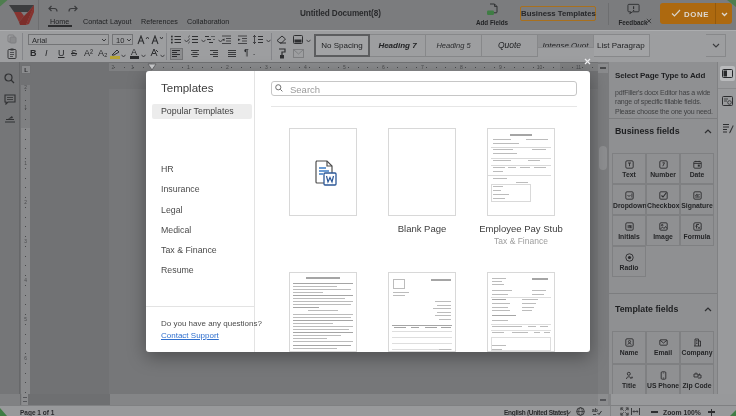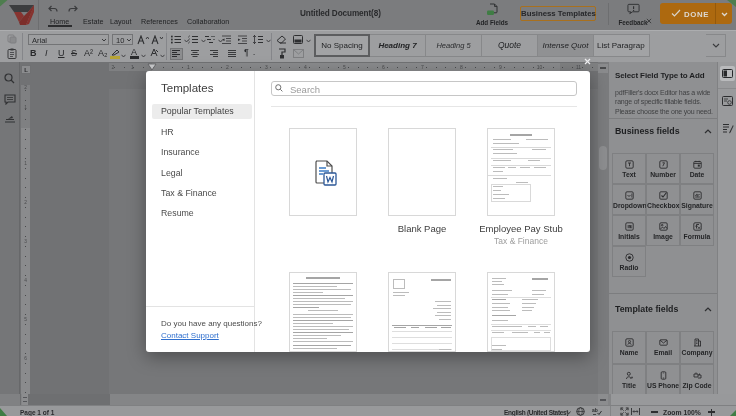--- a/index.html
+++ b/index.html
@@ -21,21 +21,21 @@
   </svg>
   <div class="abs" style="left:38px;top:0;width:1px;height:30px;background:#6d6e70;"></div>
   <svg class="abs" style="left:48px;top:5px" width="10" height="8" viewBox="0 0 10 8">
       <path d="M3.5 1 L1 3.5 L3.5 6 M1 3.5 L6.5 3.5 Q9 3.5 9 6.5" stroke="#3a3b3d" stroke-width="1.2" fill="none"></path>
     </svg>
   <svg class="abs" style="left:68px;top:5px" width="10" height="8" viewBox="0 0 10 8">
       <path d="M6.5 1 L9 3.5 L6.5 6 M9 3.5 L3.5 3.5 Q1 3.5 1 6.5" stroke="#3a3b3d" stroke-width="1.2" fill="none"></path>
     </svg>
   <div class="abs" style="left:0;top:16.5px;width:470px;height:12px;font-size:7.2px;color:#212224;">
     <span class="abs" style="left:50px;">Home</span>
-    <span class="abs" style="left:83px;">Estate</span>
+    <span class="abs" style="left:83px;">Contact</span>
     <span class="abs" style="left:110px;">Layout</span>
     <span class="abs" style="left:141px;">References</span>
     <span class="abs" style="left:187px;">Collaboration</span>
   </div>
   <div class="abs" style="left:48px;top:25px;width:24px;height:2px;background:#2c2d2f;"></div>
   <div class="abs" style="left:300px;top:8.5px;font-size:8.2px;font-weight:bold;color:#2a2b2d;letter-spacing:-0.1px;">Untitled Document(8)</div>
 
   <svg class="abs" style="left:486px;top:3px" width="12" height="13" viewBox="0 0 12 13">
       <path d="M4 1 L8.5 1 L11 3.5 L11 9 Q11 9.8 10.2 9.8 L7.5 9.8" stroke="#2f3032" stroke-width="1" fill="none"></path>
       <path d="M8.5 1 L8.5 3.5 L11 3.5" stroke="#2f3032" stroke-width="0.9" fill="none"></path>
@@ -202,21 +202,21 @@
   <svg class="abs" style="left:293px;top:18px" width="11" height="9" viewBox="0 0 11 9">
       <rect x="0.5" y="0.5" width="10" height="8" stroke="#7e7f81" fill="none"></rect>
       <path d="M0.5 0.5 L5.5 5 L10.5 0.5" stroke="#7e7f81" fill="none"></path>
     </svg>
 
   <div class="abs" style="left:314px;top:3px;width:392px;height:23px;display:flex;">
     <div style="width:56px;height:23px;border:2px solid #5c5d5f;background:#a2a3a5;font-size:8px;color:#222325;text-align:center;line-height:19px;white-space:nowrap;">No Spacing</div>
     <div style="width:56px;height:23px;border:1px solid #87888a;border-left:none;font-size:8px;font-weight:bold;font-style:italic;color:#222325;text-align:center;line-height:21px;white-space:nowrap;">Heading 7</div>
     <div style="width:56px;height:23px;border:1px solid #87888a;border-left:none;font-size:7.5px;font-style:italic;color:#2a2b2d;text-align:center;line-height:21px;white-space:nowrap;">Heading 5</div>
     <div style="width:56px;height:23px;border:1px solid #87888a;border-left:none;font-size:8.5px;font-style:italic;color:#222325;text-align:center;line-height:21px;white-space:nowrap;">Quote</div>
-    <div style="width:56px;height:23px;border:1px solid #87888a;border-left:none;background:#909193;font-size:8px;font-style:italic;color:#222325;text-align:center;line-height:21px;white-space:nowrap;overflow:hidden;">Intense Quot</div>
+    <div style="width:56px;height:14px;border:1px solid #87888a;border-left:none;background:#909193;font-size:8px;font-style:italic;color:#222325;text-align:center;line-height:21px;white-space:nowrap;overflow:hidden;">Intense Quot</div>
     <div style="width:56px;height:23px;border:1px solid #87888a;border-left:none;background:#a2a3a5;font-size:8px;color:#222325;text-align:left;padding-left:3px;line-height:21px;white-space:nowrap;overflow:hidden;">List Paragrap</div>
   </div>
   <div class="abs" style="left:706px;top:3px;width:20px;height:23px;border:1px solid #87888a;border-left:none;"></div>
   <svg class="abs" style="left:712px;top:12px" width="8" height="5" viewBox="0 0 8 5">
       <path d="M1 1 L4 4 L7 1" stroke="#3a3b3d" stroke-width="1.1" fill="none"></path>
     </svg>
 </div>
 
 <div class="abs" id="main" style="left:0;top:62px;width:736px;height:336px;background:#717274;">
 
@@ -354,21 +354,21 @@
       <div class="abs" style="left:0;top:270.5px;width:9px;text-align:center;font-size:4.8px;color:#4a4b4d;">6</div>
     </div>
 
   <div class="abs" style="left:598px;top:0;width:10px;height:336px;background:#7b7c7e;"></div>
   <div class="abs" style="left:598px;top:2px;width:10px;height:9px;background:#8a8b8d;"></div>
   <div class="abs" style="left:600px;top:5px;width:6px;height:2px;background:#4a4b4d;"></div>
   <div class="abs" style="left:599px;top:84px;width:8px;height:24px;background:#8d8e90;border-radius:4px;"></div>
 </div>
 
 <div class="abs" id="sidebar" style="left:608px;top:62px;width:109px;height:336px;background:#8f9092;border-left:1px solid #7b7c7e;">
-  <div class="abs" style="left:6px;top:9px;font-size:8px;font-weight:bold;color:#1e1f21;white-space:nowrap;letter-spacing:-0.1px;">Select Field Type to Add</div>
+  <div class="abs" style="left:6px;top:9px;font-size:8px;font-weight:bold;color:#1e1f21;white-space:nowrap;letter-spacing:-0.1px;">Select Page Type to Add</div>
   <div class="abs" style="left:6px;top:26px;width:104px;font-size:7px;line-height:9.4px;color:#404143;letter-spacing:-0.2px;">pdfFiller's docx Editor has a wide range of specific fillable fields. Please choose the one you need.</div>
   <div class="abs" style="left:0;top:56px;width:109px;height:1px;background:#7c7d7f;"></div>
   <div class="abs" style="left:6px;top:64px;font-size:8.8px;font-weight:bold;color:#1e1f21;">Business fields</div>
   <svg class="abs" style="left:95px;top:67px" width="8" height="5" viewBox="0 0 8 5">
       <path d="M1 4 L4 1 L7 4" stroke="#2e2f31" stroke-width="1.2" fill="none"></path>
     </svg>
 
   <div class="abs" style="left:4px;top:92px;width:102px;height:126px;" id="stdgrid">
       <div class="abs" style="left:0px;top:0px;width:34px;height:31px;border:1px solid #7f8082;margin-left:-1px;margin-top:-1px;">
         <div style="margin-top:6px;">
@@ -597,23 +597,24 @@
 <svg class="abs" style="left:730px;top:410px" width="6" height="6" viewBox="0 0 6 6">
     <path d="M6 6 L6 0 L0 6 Z" fill="#3f7d44"></path>
   </svg>
 
 <div class="abs" id="modal" style="left:146px;top:71px;width:444px;height:281px;background:#fff;border-radius:3px;box-shadow:0 5px 18px rgba(0,0,0,0.35);overflow:hidden;">
 
   <div class="abs" style="left:0;top:0;width:109px;height:281px;border-right:1px solid #e3e3e3;"></div>
   <div class="abs" style="left:15px;top:11px;font-size:11.5px;color:#3d3d3d;">Templates</div>
   <div class="abs" style="left:6px;top:33px;width:100px;height:15px;background:#ececec;border-radius:2px;font-size:8.8px;color:#3f3f3f;line-height:15px;padding-left:9px;white-space:nowrap;">Popular Templates</div>
   <div class="abs" style="left:15px;top:51px;width:90px;font-size:8.8px;color:#4b4b4b;">
-    <div style="height:20.3px;line-height:20.3px;">HR</div>
+    <div style="height:20.3px;line-height:20.3px;margin-top:37px;">HR</div>
     <div style="height:20.3px;line-height:20.3px;">Insurance</div>
     <div style="height:20.3px;line-height:20.3px;">Legal</div>
+    <div style="height:20.3px;line-height:20.3px;">Medical</div>
     <div style="height:20.3px;line-height:20.3px;">Tax &amp; Finance</div>
     <div style="height:20.3px;line-height:20.3px;">Resume</div>
   </div>
   <div class="abs" style="left:0;top:235px;width:109px;height:1px;background:#e3e3e3;"></div>
   <div class="abs" style="left:15px;top:248px;font-size:8px;color:#4b4b4b;white-space:nowrap;">Do you have any questions?</div>
   <div class="abs" style="left:15px;top:260px;font-size:8px;color:#2f6fce;text-decoration:underline;white-space:nowrap;">Contact Support</div>
 
   <div class="abs" style="left:125px;top:10px;width:306px;height:15px;border:1px solid #c6c6c6;border-radius:3px;"></div>
   <svg class="abs" style="left:129px;top:13px" width="8" height="8" viewBox="0 0 9 9">
       <circle cx="3.7" cy="3.7" r="2.9" stroke="#5f5f5f" stroke-width="1" fill="none"></circle>

